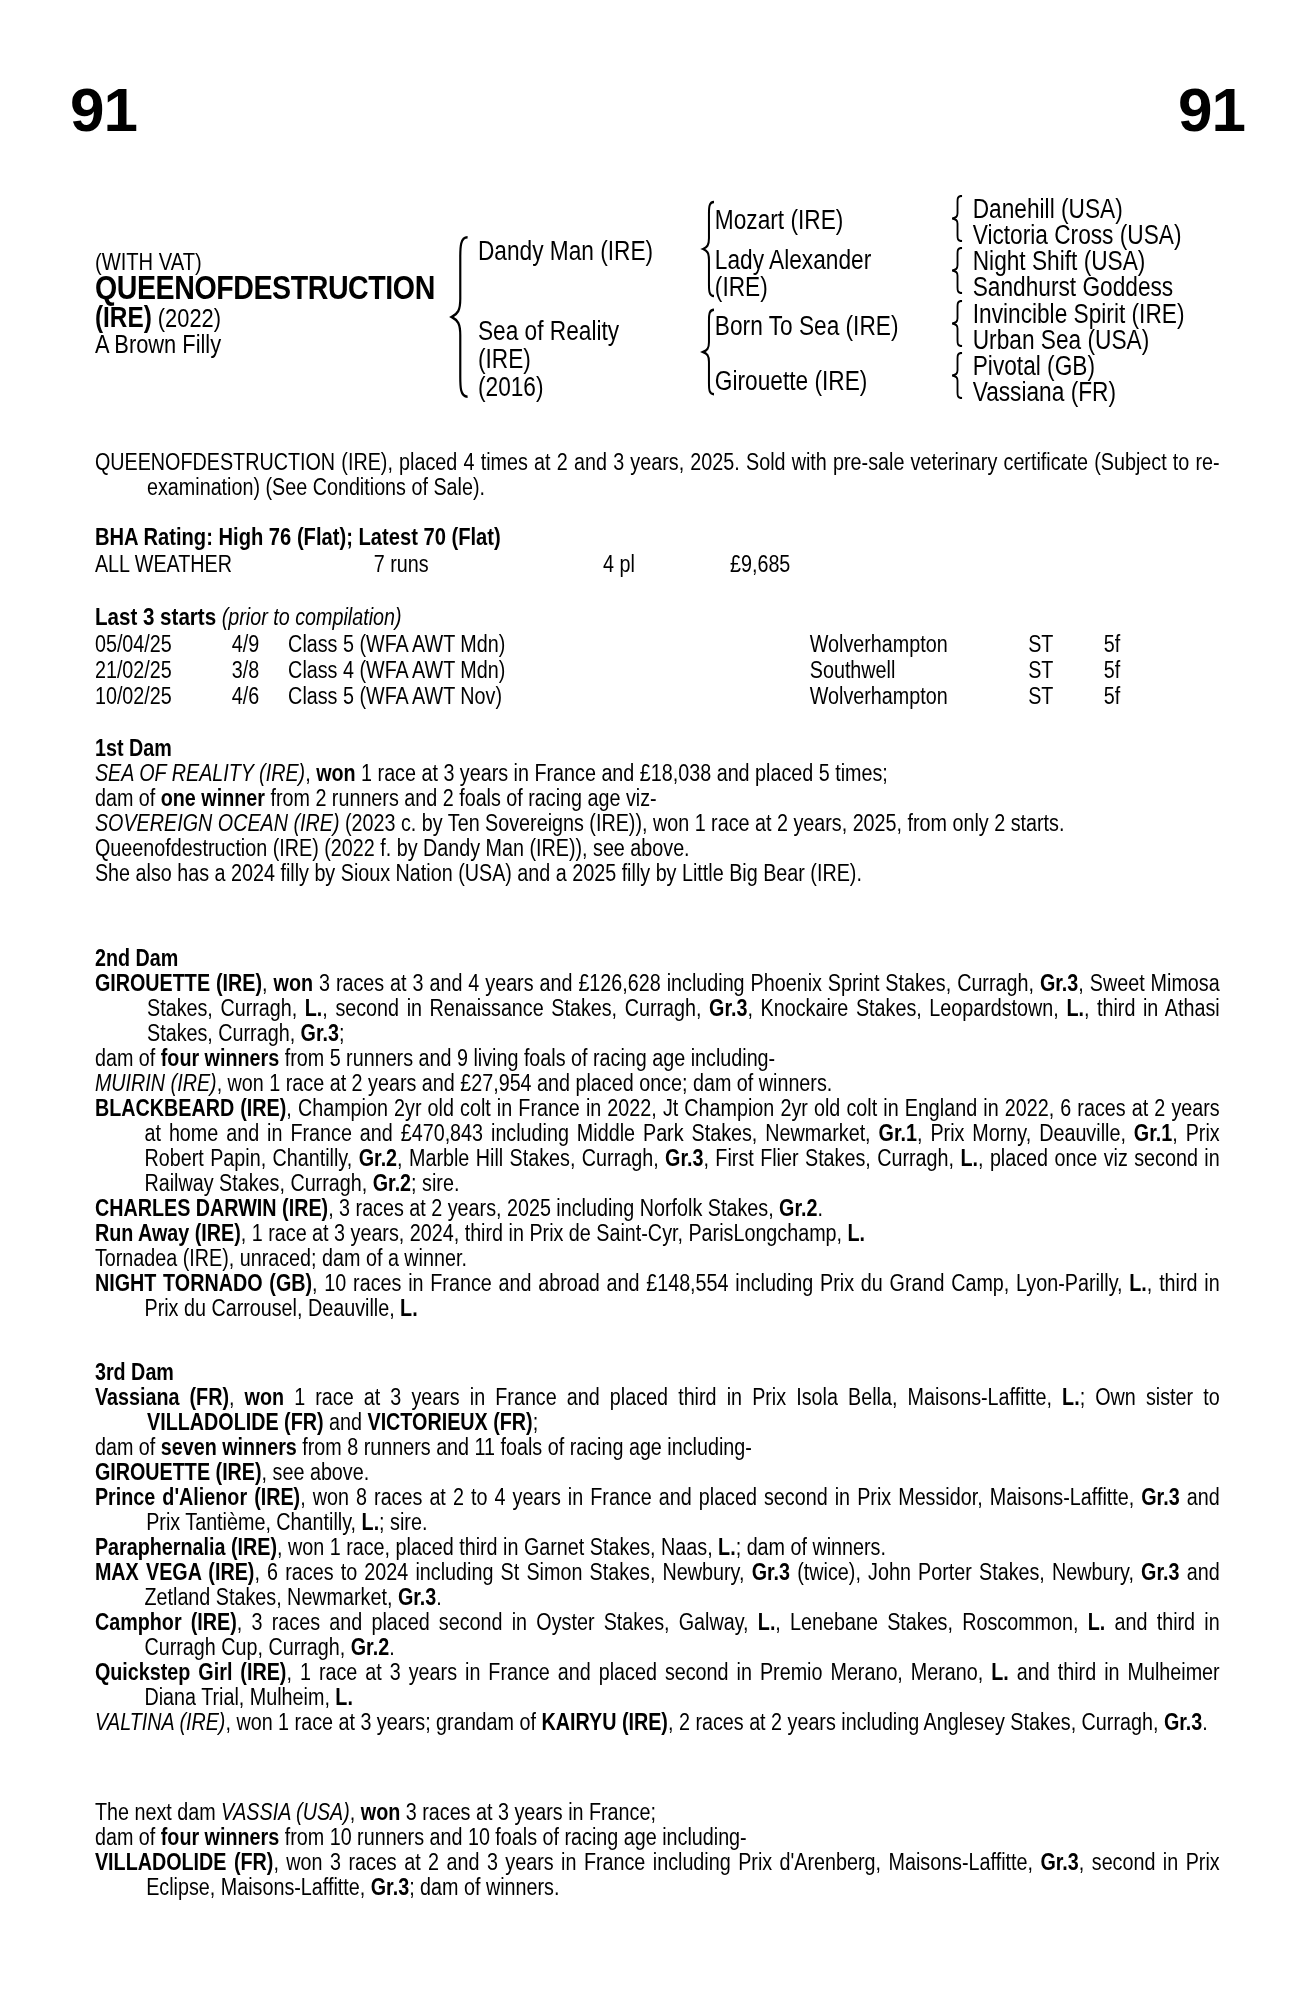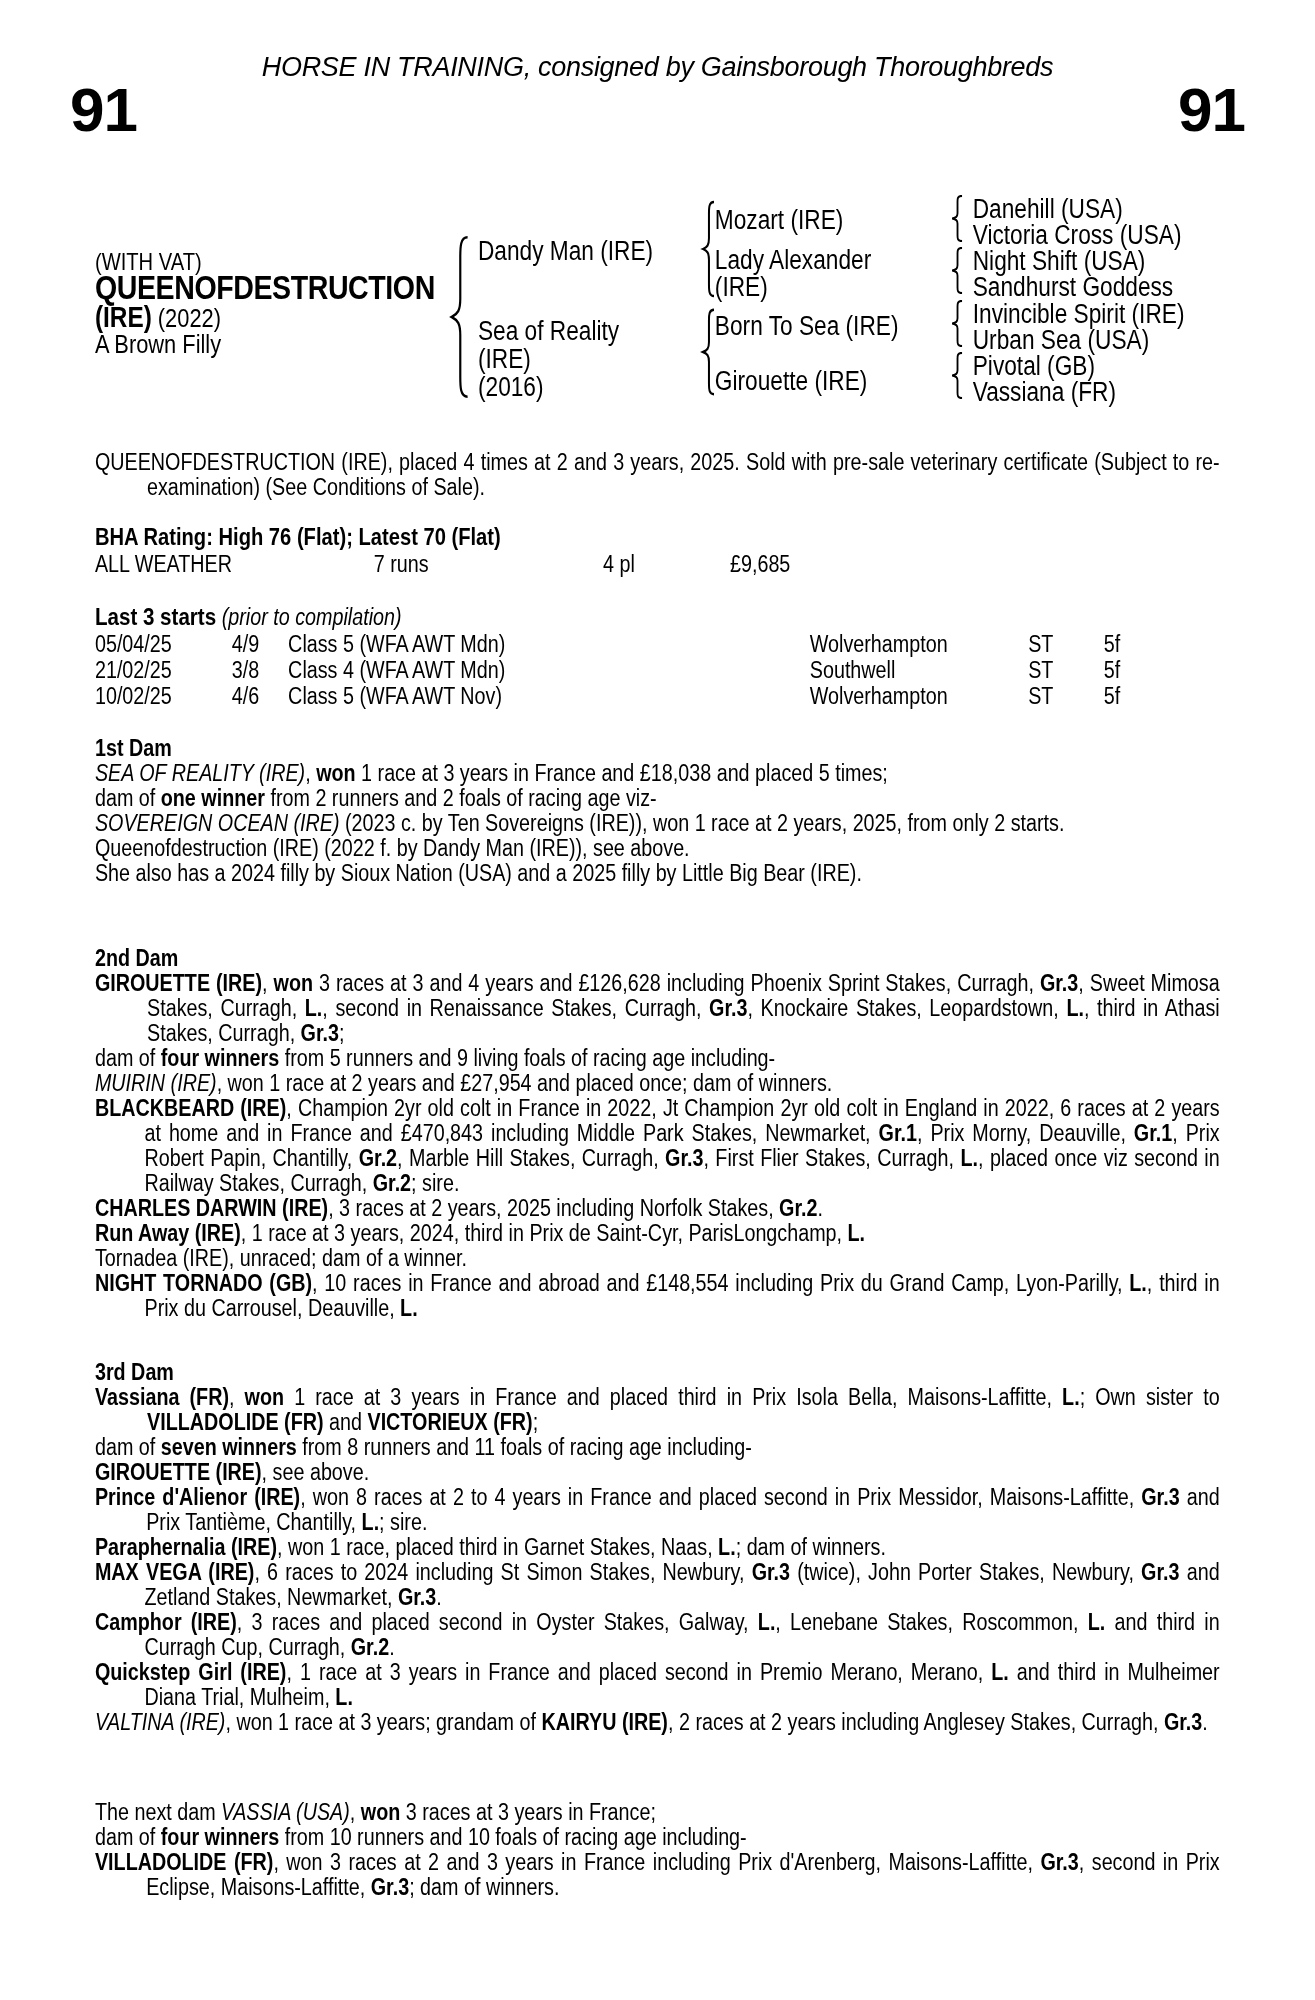--- a/index.html
+++ b/index.html
@@ -86,21 +86,20 @@
   .l3-row {
     display: grid; grid-template-columns: 163px 67px 621px 260px 90px auto;
     line-height: 26px; white-space: nowrap;
   }
 </style>
 </head>
 <body>
 
 <div class="page">
 
-  <div class="page-title">HORSE IN TRAINING, consigned by Gainsborough Thoroughbreds</div>
   <div class="lot-number lot-left">91</div>
   <div class="lot-number lot-right">91</div>
 
   <div class="condense">
 
     <div>
       <div class="ped-item ped-vat">(WITH VAT)</div>
       <div class="ped-item ped-name">QUEENOFDESTRUCTION</div>
       <div class="ped-item ped-suffix"><span class="nm">(IRE)</span> <span>(2022)</span></div>
       <div class="ped-item ped-filly">A Brown Filly</div>

